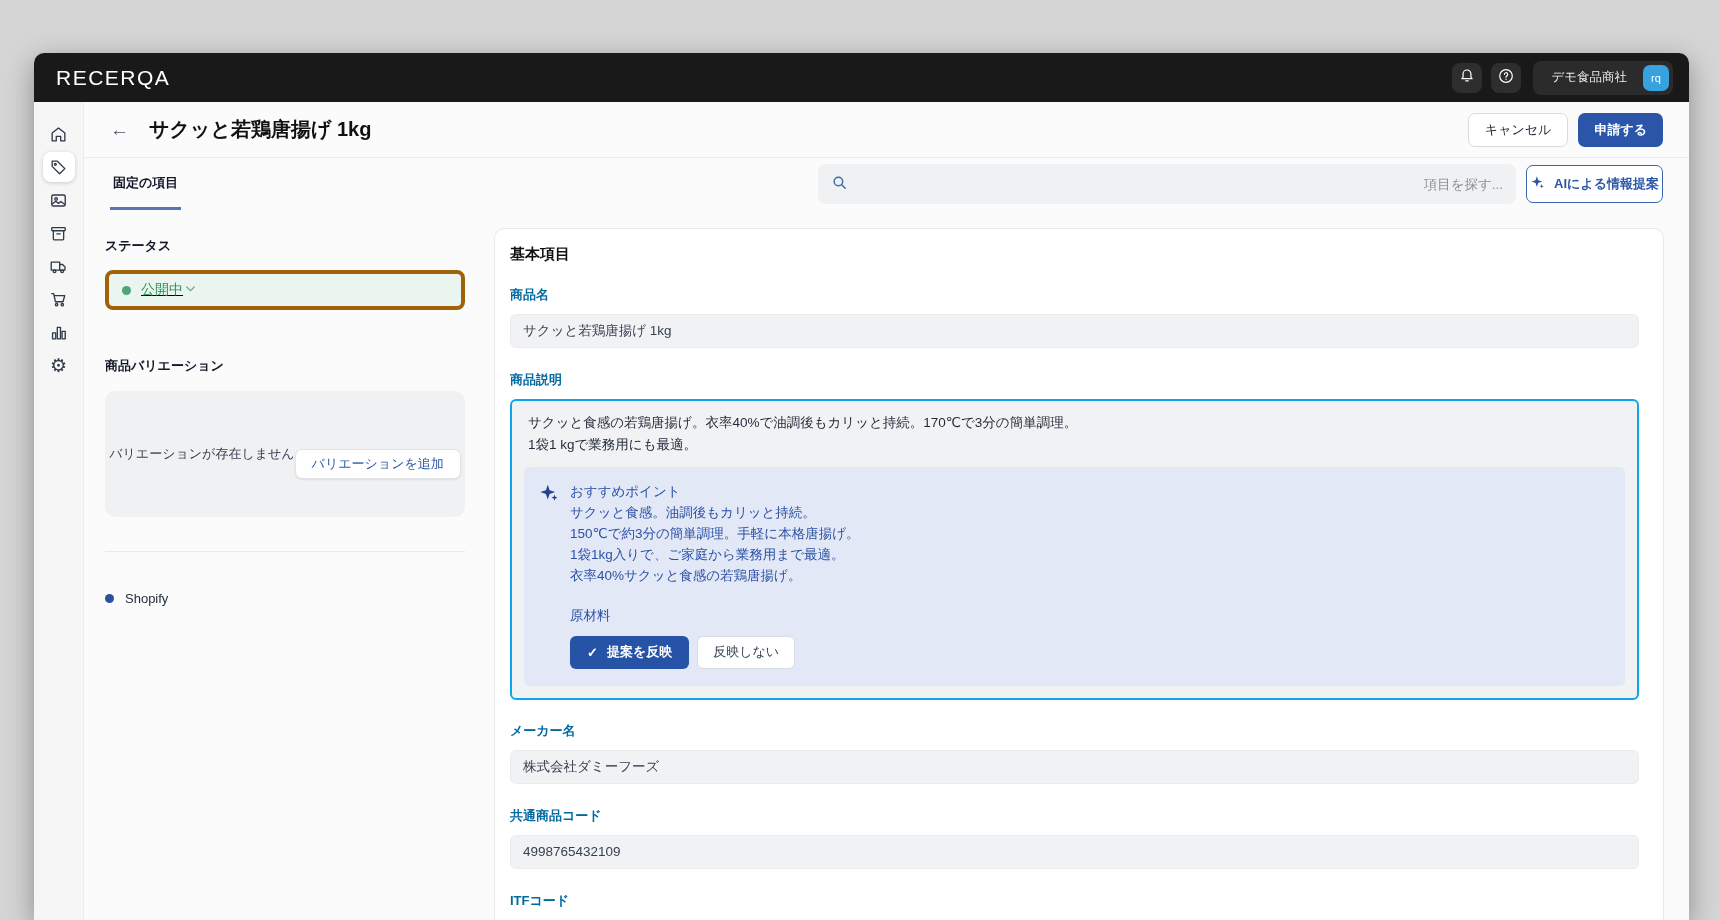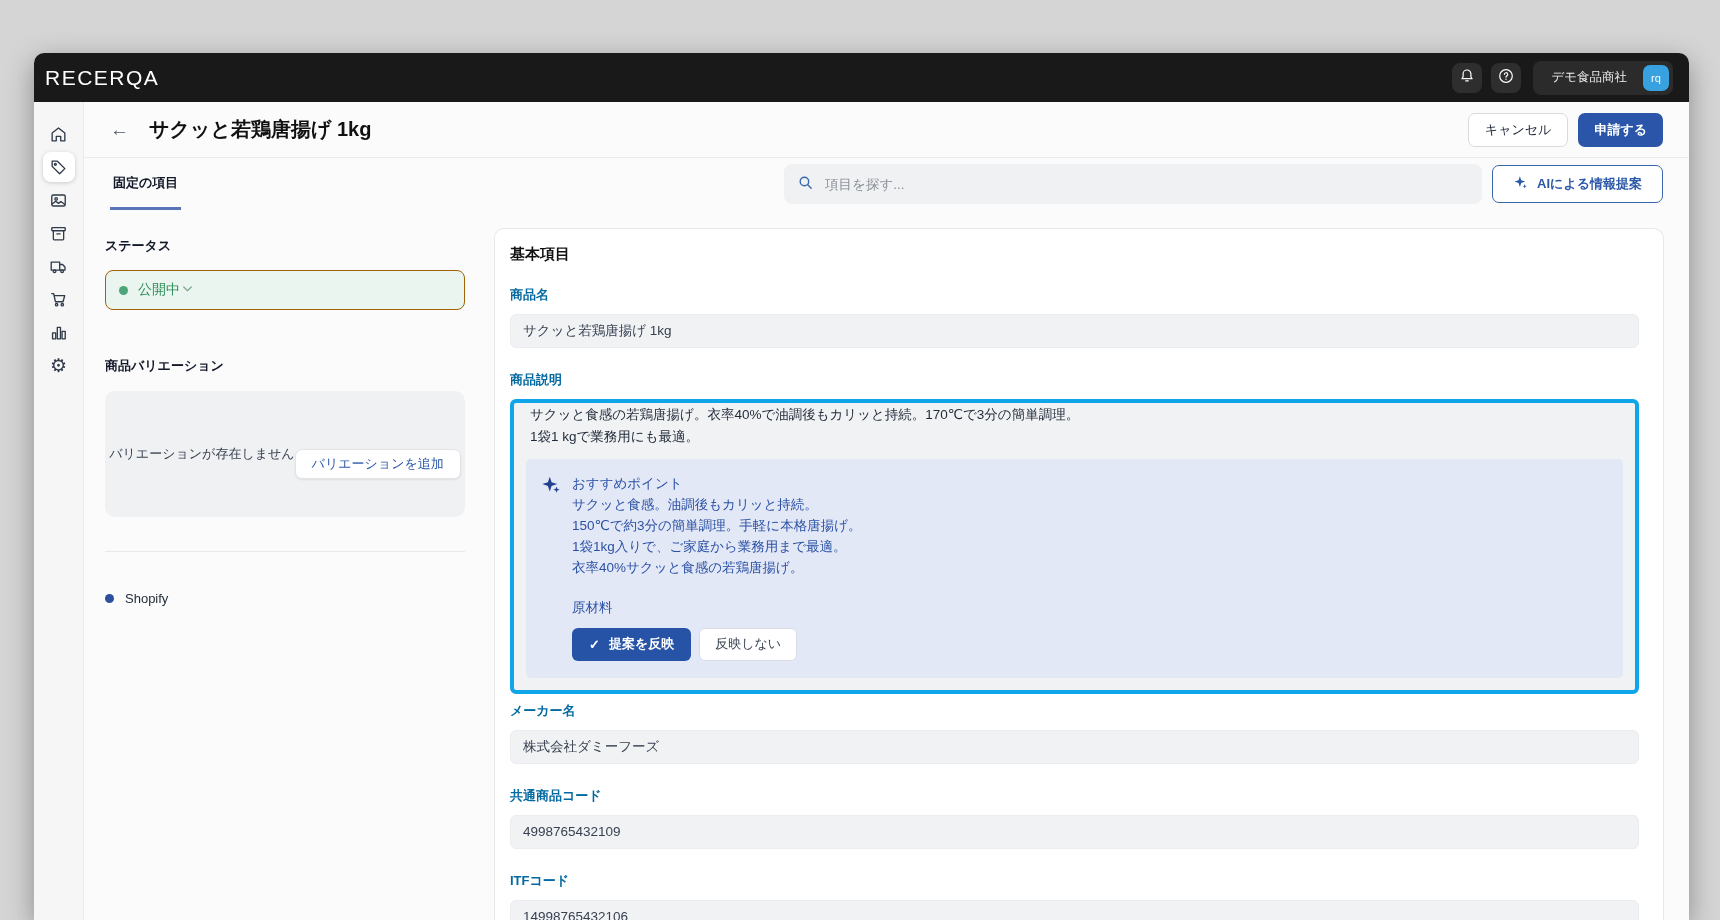--- a/index.html
+++ b/index.html
@@ -5,21 +5,21 @@
   * { margin:0; padding:0; box-sizing:border-box; }
   html,body { width:1720px; height:920px; overflow:hidden; }
   body { font-family:"Liberation Sans","DejaVu Sans",sans-serif; background:#d5d5d6; position:relative; }
 
   .window { position:absolute; left:34px; top:53px; width:1655px; height:867px;
             background:#fbfbfb; border-radius:10px 10px 0 0; overflow:hidden;
             box-shadow:0 8px 28px rgba(0,0,0,.35); display:flex; flex-direction:column; }
 
   
   .topbar { height:49px; background:#191919; display:flex; align-items:center;
-            padding:0 16px 0 11px; flex:0 0 auto; }
+            padding:0 16px 0 22px; flex:0 0 auto; }
   .logo { color:#fff; font-size:21px; letter-spacing:1.5px; font-weight:400; }
   .topbar-right { margin-left:auto; display:flex; align-items:center; }
   .tb-icon { width:30px; height:30px; border-radius:8px; background:#2e2e2e; border:none;
              display:flex; align-items:center; justify-content:center; margin-left:9px; cursor:pointer; }
   .tb-icon svg { width:18px; height:18px; }
   .user-pill { margin-left:12px; height:34px; background:#2b2b2b; border-radius:8px;
                display:flex; align-items:center; padding:0 4px 0 18px; cursor:pointer; }
   .user-pill .company { color:#ededed; font-size:12.5px; margin-right:16px; }
   .avatar { width:26px; height:26px; border-radius:7px; background:#38a1e0; color:#fff;
             font-size:11px; display:flex; align-items:center; justify-content:center; }
@@ -51,34 +51,34 @@
   
   .toolbar { height:52px; display:flex; align-items:center; padding:0 26px; flex:0 0 auto; }
   .tab { height:100%; display:flex; align-items:center; padding:0 3px;
          font-size:13px; font-weight:700; color:#111827;
          border-bottom:3px solid #5b74b8; cursor:pointer; }
   .searchbox { margin-left:auto; width:698px; height:40px; background:#f0f1f3; border-radius:8px;
                display:flex; align-items:center; padding:0 13px; }
   .searchbox svg { width:17px; height:17px; flex:0 0 auto; }
   .searchbox input { flex:1; border:none; background:transparent; outline:none;
                      font-size:13.5px; color:#374151; margin-left:11px;
-                     font-family:"Liberation Sans","DejaVu Sans",sans-serif; }
+                     font-family:"Liberation Sans","DejaVu Sans",sans-serif;text-align:right; }
   .searchbox input::placeholder { color:#8a8f98; }
-  .ai-btn { margin-left:10px; height:38px; padding:0 20px; background:#fff;
+  .ai-btn { margin-left:10px; height:38px; padding:0 3px; background:#fff;
             border:1.5px solid #3b66ad; border-radius:7px; display:flex; align-items:center;
             gap:9px; font-size:13px; color:#2b57a8; font-weight:700; cursor:pointer; }
   .ai-btn svg { width:15px; height:15px; }
 
   
   .content { flex:1; display:flex; min-height:0; }
   .left-panel { width:381px; flex:0 0 auto; padding:27px 0 0 21px; }
   .group-label { font-size:13px; font-weight:700; color:#111827; }
 
-  .status-select { margin-top:15px; height:40px; background:#e9f5ee; border:1px solid #a16207;
-                   border-radius:8px; display:flex; align-items:center; padding:0 13px; cursor:pointer; }
+  .status-select { margin-top:15px; height:40px; background:#e9f5ee; border:4px solid #a16207;
+                   border-radius:8px; display:flex; align-items:center; padding:0 13px; cursor:pointer;text-decoration:underline; }
   .status-dot { width:9px; height:9px; border-radius:50%; background:#4ea579; margin-right:10px; }
   .status-text { font-size:14px; color:#2f8f5b; }
   .status-select svg { margin-left:auto; width:15px; height:15px; }
 
   .variation-label { margin-top:47px; }
   .variation-box { margin-top:16px; height:126px; background:#f0f1f3; border-radius:10px;
                    display:flex; flex-direction:row; align-items:center; justify-content:center; }
   .variation-empty { font-size:13px; color:#374151; }
   .variation-add { margin-top:20px; height:30px; padding:0 16px; background:#fff;
                    border:1px solid #e3e4e8; border-radius:7px; font-size:13px; color:#2b57a8;
@@ -94,22 +94,22 @@
 
   
   .card { flex:1; margin:18px 25px 0 29px; background:#fff; border:1px solid #e7e8ea;
           border-radius:10px 10px 0 0; border-bottom:none; padding:16px 24px 24px 15px; overflow:hidden; }
   .section-title { font-size:15px; font-weight:700; color:#111; margin-bottom:22px; }
   .f-label { font-size:13px; font-weight:700; color:#0369a1; margin-bottom:10px; }
   .f-input { width:100%; height:34px; background:#f1f2f4; border:1px solid #ebecef; border-radius:6px;
              padding:0 12px; font-size:13.5px; color:#374151; margin-bottom:23px; outline:none;
              font-family:"Liberation Sans","DejaVu Sans",sans-serif; }
 
-  .desc-editor { background:#f1f2f4; border:4px solid #0ea5e9; border-radius:6px;
-                 padding:1px 12px 12px 12px; margin-bottom:8px; }
+  .desc-editor { background:#f1f2f4; border:2px solid #0ea5e9; border-radius:6px;
+                 padding:11px 12px 12px 12px; margin-bottom:22px; }
   .desc-line { font-size:13.5px; color:#1f2937; line-height:1.6; padding:0 4px; }
 
   .ai-panel { margin-top:12px; background:#e3e8f6; border-radius:5px; padding:15px 18px 17px 15px;
               display:flex; gap:11px;justify-content:space-between; }
   .ai-panel .spark { flex:0 0 auto; margin-top:1px; }
   .ai-panel .spark svg { width:20px; height:20px; }
   .ai-body { flex:1; }
   .ai-title { font-size:13.5px; color:#2b51a5; line-height:1.55; }
   .ai-line  { font-size:13.5px; color:#2b51a5; line-height:1.55; }
   .ai-link  { margin-top:20px; font-size:13.5px; color:#2b51a5; display:inline-block; cursor:pointer; }

